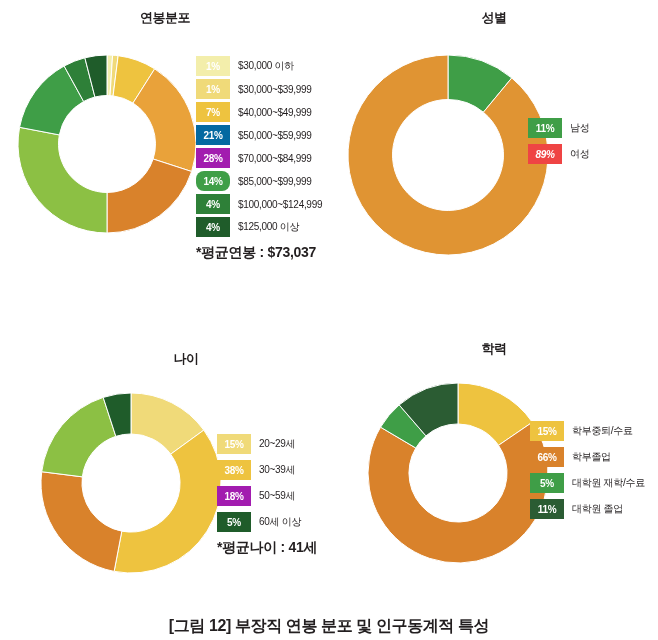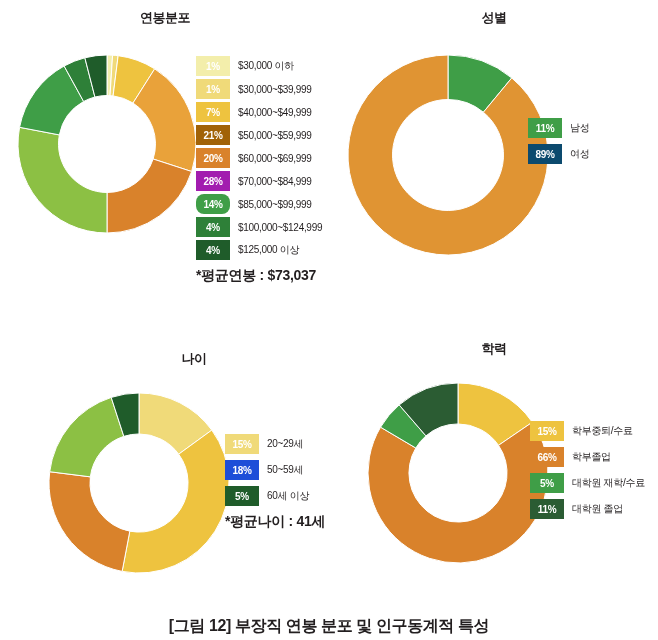--- a/index.html
+++ b/index.html
@@ -22,21 +22,21 @@
     width: 658px;
     height: 604px;
   }
 
   
   .panel {
     position: absolute;
   }
   #panel-salary   { left: 0px;   top: 0px;   width: 330px; height: 300px; }
   #panel-gender   { left: 330px; top: 0px;   width: 328px; height: 300px; }
-  #panel-age      { left: 12px;   top: 340px; width: 330px; height: 250px; padding-left: 17px; }
+  #panel-age      { left: 4px;   top: 340px; width: 330px; height: 250px; padding-left: 17px; }
   #panel-edu      { left: 330px; top: 340px; width: 328px; height: 250px; }
 
   .panel-title {
     text-align: center;
     font-size: 13px;
     font-weight: bold;
     letter-spacing: -0.5px;
     color: #231f20;
     margin: 0;
     padding: 0;
@@ -142,26 +142,22 @@
           </div>
           <div class="legend-row">
             <div class="legend-swatch" style="background: rgb(240, 218, 121);">1%</div>
             <div class="legend-label">$30,000~$39,999</div>
           </div>
           <div class="legend-row">
             <div class="legend-swatch" style="background: rgb(238, 195, 63);">7%</div>
             <div class="legend-label">$40,000~$49,999</div>
           </div>
           <div class="legend-row">
-            <div class="legend-swatch" style="background: #a16207;">21%</div>
+            <div class="legend-swatch" style="background: #0369a1;">21%</div>
             <div class="legend-label">$50,000~$59,999</div>
-          </div>
-          <div class="legend-row">
-            <div class="legend-swatch" style="background: rgb(217, 130, 43);">20%</div>
-            <div class="legend-label">$60,000~$69,999</div>
           </div>
           <div class="legend-row">
             <div class="legend-swatch" style="background: #a21caf;">28%</div>
             <div class="legend-label">$70,000~$84,999</div>
           </div>
           <div class="legend-row">
             <div class="legend-swatch" style="background: rgb(63, 158, 71); border-radius: 8px;">14%</div>
             <div class="legend-label">$85,000~$99,999</div>
           </div>
           <div class="legend-row">
@@ -185,21 +181,21 @@
             <path d="M 100 0 A 100 100 0 0 1 163.742398974869 22.948675722421086 L 135.3770314310523 57.236515025943696 A 55.50000000000001 55.50000000000001 0 0 0 100 44.49999999999999 Z" fill="#3f9e47" stroke="#ffffff" stroke-width="1"></path>
             <path d="M 163.742398974869 22.948675722421086 A 100 100 0 1 1 99.99999999999999 0 L 99.99999999999999 44.49999999999999 A 55.50000000000001 55.50000000000001 0 1 0 135.3770314310523 57.236515025943696 Z" fill="#e09433" stroke="#ffffff" stroke-width="1"></path>
           </svg>
         </div>
       <div class="legend wide-gap" style="left:198px; top:91px;">
           <div class="legend-row">
             <div class="legend-swatch" style="background: rgb(63, 158, 71);">11%</div>
             <div class="legend-label">남성</div>
           </div>
           <div class="legend-row">
-            <div class="legend-swatch" style="background: #0c4a6e;">89%</div>
+            <div class="legend-swatch" style="background: #ef4444; font-style: italic;">89%</div>
             <div class="legend-label">여성</div>
           </div>
         </div>
     </div>
   </div>
 
   <div class="panel" id="panel-age">
     <div class="panel-title">나이</div>
     <div class="panel-body">
       <div class="donut-wrap" style="left:20px; top:25px;">
@@ -210,21 +206,25 @@
             <path d="M 0.7096768816969927 78.72000897921265 A 90 90 0 0 1 62.18847050625472 4.404913533436186 L 74.84271642590882 43.35067787572272 A 49.050000000000004 49.050000000000004 0 0 0 41.336773900524854 83.8524048936709 Z" fill="#8cc044" stroke="#ffffff" stroke-width="1"></path>
             <path d="M 62.18847050625472 4.404913533436186 A 90 90 0 0 1 89.99999999999999 0 L 89.99999999999999 40.949999999999996 A 49.050000000000004 49.050000000000004 0 0 0 74.84271642590882 43.35067787572272 Z" fill="#1f5c2a" stroke="#ffffff" stroke-width="1"></path>
           </svg>
         </div>
       <div class="legend wide-gap" style="left:196px; top:66px;">
           <div class="legend-row">
             <div class="legend-swatch" style="background: rgb(240, 218, 121);">15%</div>
             <div class="legend-label">20~29세</div>
           </div>
           <div class="legend-row">
-            <div class="legend-swatch" style="background: #1d4ed8;">18%</div>
+            <div class="legend-swatch" style="background: rgb(238, 195, 63);">38%</div>
+            <div class="legend-label">30~39세</div>
+          </div>
+          <div class="legend-row">
+            <div class="legend-swatch" style="background: #a21caf;">18%</div>
             <div class="legend-label">50~59세</div>
           </div>
           <div class="legend-row">
             <div class="legend-swatch" style="background: rgb(31, 92, 42);">5%</div>
             <div class="legend-label">60세 이상</div>
           </div>
           <div class="legend-note">*평균나이 : 41세</div>
         </div>
     </div>
   </div>

